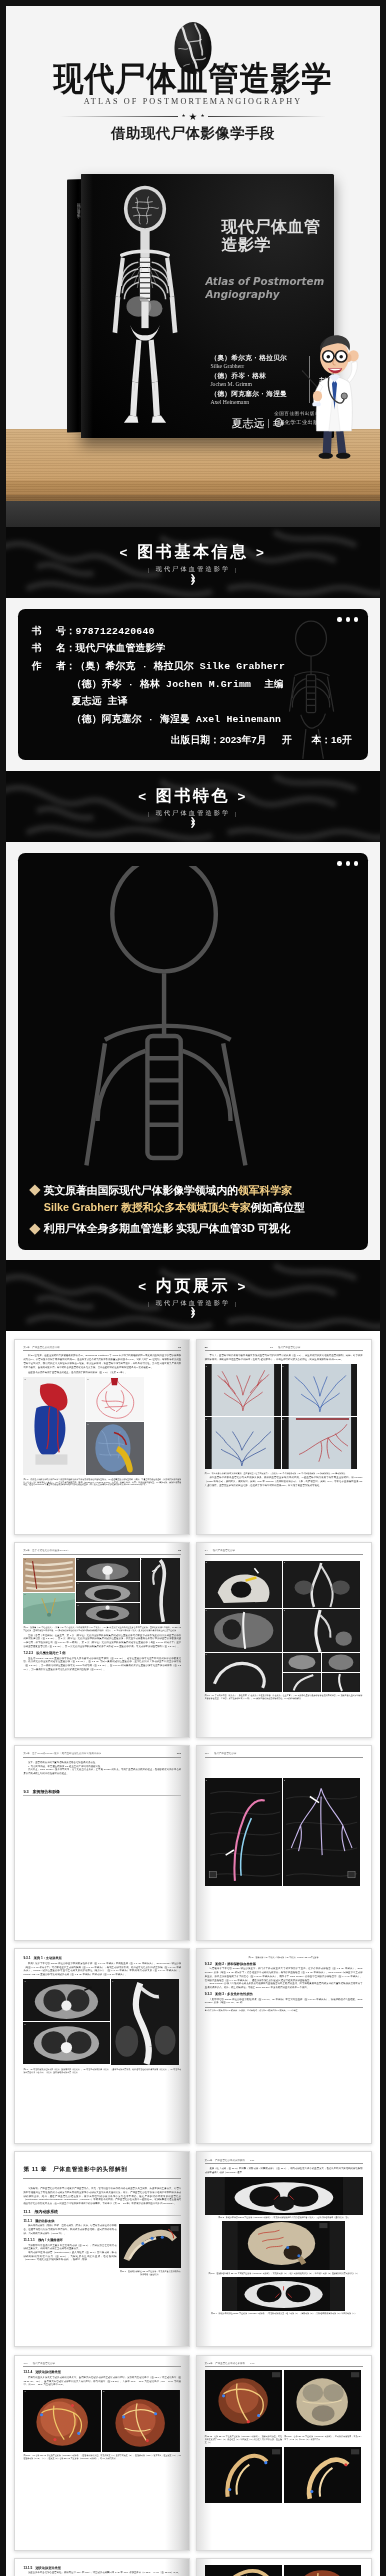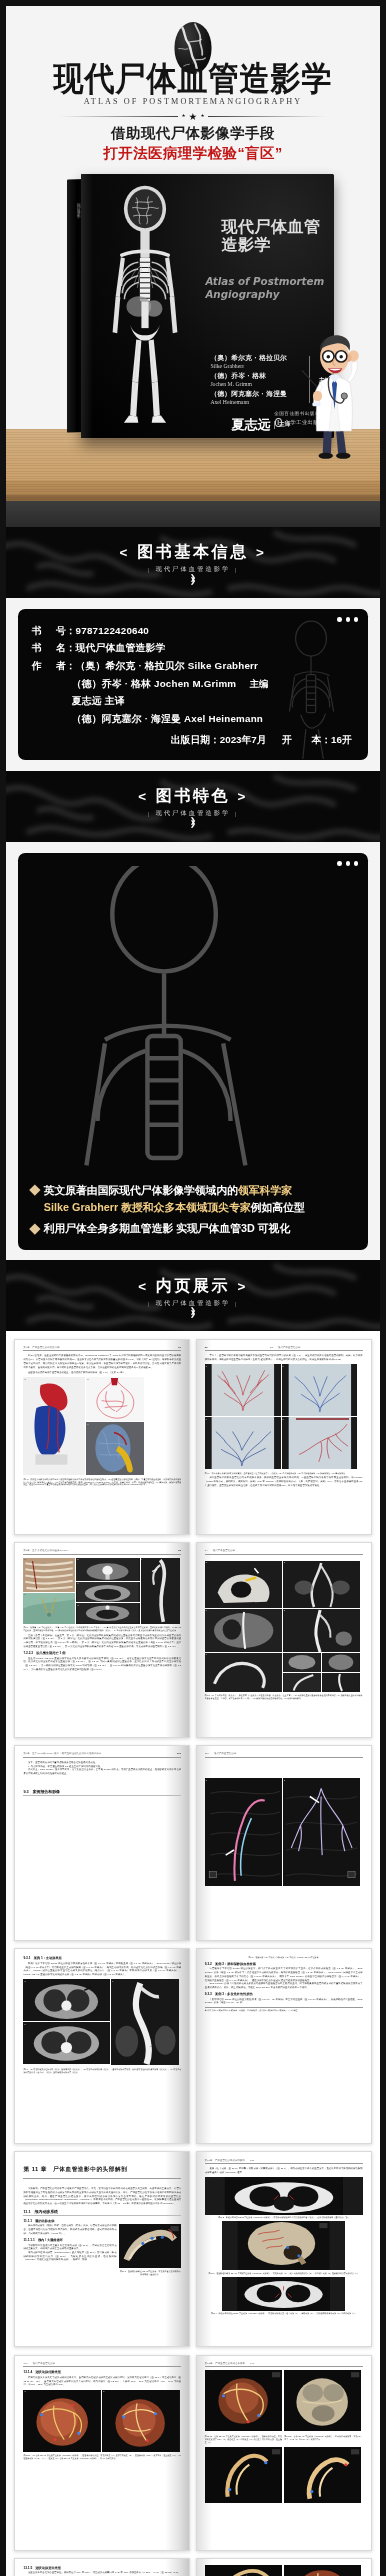--- a/index.html
+++ b/index.html
@@ -118,21 +118,21 @@
   }
   .bk-auth{ margin-bottom:3.1px; text-align:left; }
   .bk-auth .cn{ color:#efefef; font-size:6.7px; font-weight:600; letter-spacing:0.3px; display:block;}
   .bk-auth .en{ color:#d2d2d2; font-size:5.7px; font-family:"Liberation Serif",serif; display:block;}
   .bk-role{
     position:absolute; right:0; top:23px; color:#e8e8e8; font-size:5.7px; font-weight:700;
   }
   .bk-translator{
     position:absolute; left:150px; top:242px; display:flex; align-items:center; gap:4.1px;
   }
-  .bk-translator .nm{ color:#fff; font-size:13px; font-weight:700; }
+  .bk-translator .nm{ color:#fff; font-size:11px; font-weight:400; }
   .bk-translator .bar{ width:0.5px; height:8.2px; background:rgba(220,220,220,.6); }
   .bk-translator .rl{ color:#e6e6e6; font-size:5.7px; font-weight:700; }
 
   .bk-pub{ position:absolute; right:9.3px; bottom:11.3px; text-align:center; }
   .bk-pub .p1{ color:#cfcfcf; font-size:4.6px; letter-spacing:0.5px; }
   .bk-pub .p2{ display:flex; align-items:center; gap:2.6px; justify-content:center; margin-top:1.5px;}
   .bk-pub .logo{
     width:7.7px;height:8.8px;border:0.7px solid #d8d8d8;border-radius:50% 50% 46% 46%;
     position:relative;
   }
@@ -198,21 +198,21 @@
   .dots i{ width:4.6px;height:4.6px;border-radius:50%;background:#fff;display:block; }
 
   .kv{ position:relative; z-index:3; }
   .kv-row{ display:flex; align-items:baseline; margin-bottom:4.6px; color:#fff; }
   .kv-row .k{
     width:34px; flex:0 0 34px; font-size:9.8px; font-weight:700;
     display:flex; justify-content:space-between; letter-spacing:0;
   }
   .kv-row .k span{ display:inline-block; }
   .kv-row .colon{ flex:0 0 6.2px; font-size:9.8px; font-weight:700; }
-  .kv-row .v{ font-size:9.8px; font-weight:600; letter-spacing:0.2px; }
+  .kv-row .v{ font-size:9.8px; font-weight:600; letter-spacing:0.2px;font-family:Liberation Mono, monospace; }
   .kv-row.cont{ padding-left:40px; }
   .kv-row .role{ margin-left:13.4px; font-size:9.3px; font-weight:700; }
   .kv-tail{
     position:relative; z-index:3; color:#fff; font-size:9.8px; font-weight:600;
     margin-top:8.2px; padding-left:139px;
   }
   .kv-tail .gap{ display:inline-block; width:15.5px; }
 
   
   .feat-card{
@@ -296,21 +296,20 @@
 
     <div class="hero-rule">
       <span class="ln"></span>
       <span class="st-sm">★</span>
       <span class="st-lg">★</span>
       <span class="st-sm">★</span>
       <span class="ln r"></span>
     </div>
 
     <div class="hero-line1">借助现代尸体影像学手段</div>
-    <div class="hero-line2">打开法医病理学检验“盲区”</div>
 
     <div class="desk">
       <div class="edge"></div>
       <div class="floor"></div>
     </div>
 
     <div class="book-wrap">
       <div class="book-spine">
         <div class="sp-txt">现代尸体血管造影学</div>
       </div>

